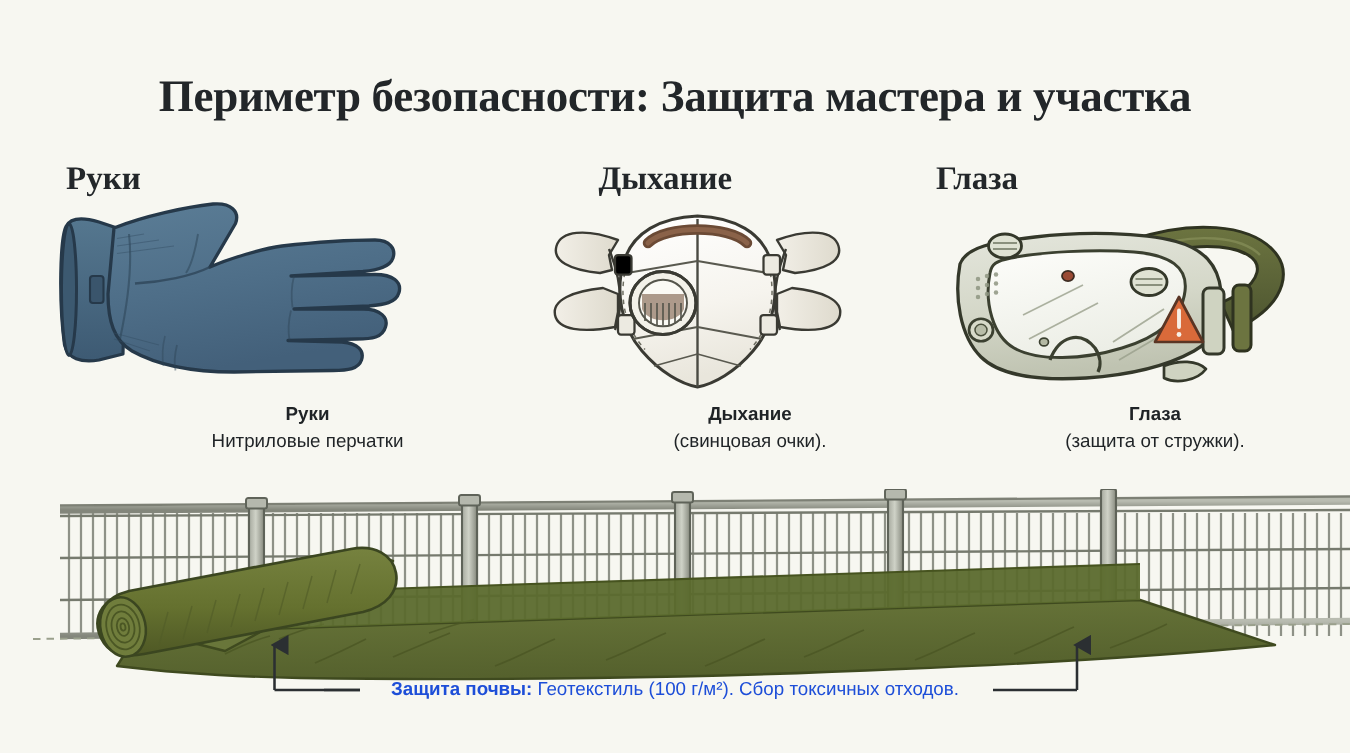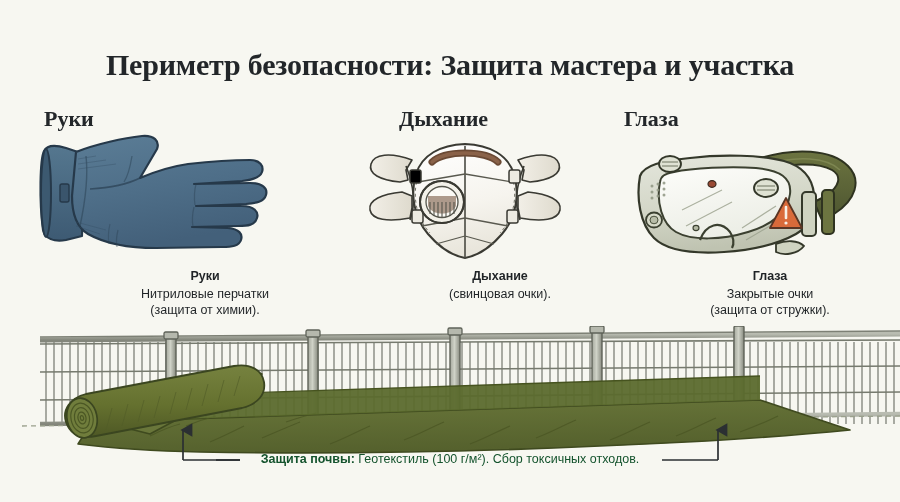--- a/index.html
+++ b/index.html
@@ -66,21 +66,21 @@
   #cap-eyes  { left: 640px; top: 268px; width: 260px; }
 
   
   #bottom-note {
     position: absolute;
     left: 0;
     top: 452px;
     width: 900px;
     text-align: center;
     font-size: 12.5px;
-    color: #14532d;
+    color: #1d4ed8;
     white-space: nowrap;
   }
   #bottom-note .note-strong { font-weight: bold; }
 
   .illus { position: absolute; }
   #illus-hands { left: 36px;  top: 126px; }
   #illus-resp  { left: 366px; top: 126px; }
   #illus-eyes  { left: 626px; top: 128px; }
   #scene       { left: 0;     top: 326px; }
   #leader      { left: 0;     top: 420px; }
@@ -305,29 +305,27 @@
     <path d="M160,70 L176,100 L144,100 Z" fill="#d96a3a" stroke="#5a3524" stroke-width="1.8" stroke-linejoin="round"></path>
     <path d="M160,79 L160,90" stroke="#f7efe6" stroke-width="2.6" stroke-linecap="round"></path>
     <circle cx="160" cy="95" r="1.6" fill="#f7efe6"></circle>
 
     <path d="M150,116 C160,112 172,112 178,118 C172,126 158,128 150,124 Z" fill="#cfd3c1" stroke="#34382a" stroke-width="1.8" stroke-linejoin="round"></path>
   </svg>
 
   <div class="caption" id="cap-hands">
     <span class="cap-title">Руки</span>
     <span class="cap-l1">Нитриловые перчатки</span>
-    <span class="cap-l2">(защита от химии).</span>
   </div>
   <div class="caption" id="cap-resp">
     <span class="cap-title">Дыхание</span>
     <span class="cap-l2">(свинцовая очки).</span>
   </div>
   <div class="caption" id="cap-eyes">
     <span class="cap-title">Глаза</span>
-    <span class="cap-l1">Закрытые очки</span>
     <span class="cap-l2">(защита от стружки).</span>
   </div>
 
   <svg class="illus" id="scene" width="900" height="130" viewBox="0 0 900 130">
     <defs>
       <linearGradient id="postGrad" x1="0" y1="0" x2="1" y2="0">
         <stop offset="0%" stop-color="#a6a99e"></stop>
         <stop offset="45%" stop-color="#cfd2c7"></stop>
         <stop offset="100%" stop-color="#878a7f"></stop>
       </linearGradient>

